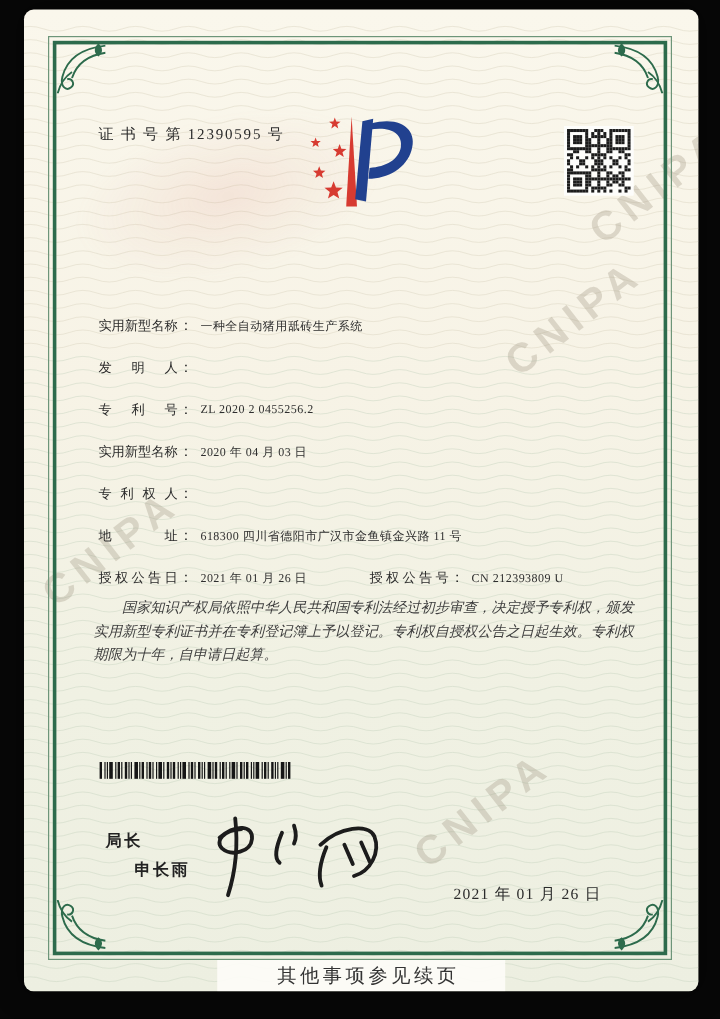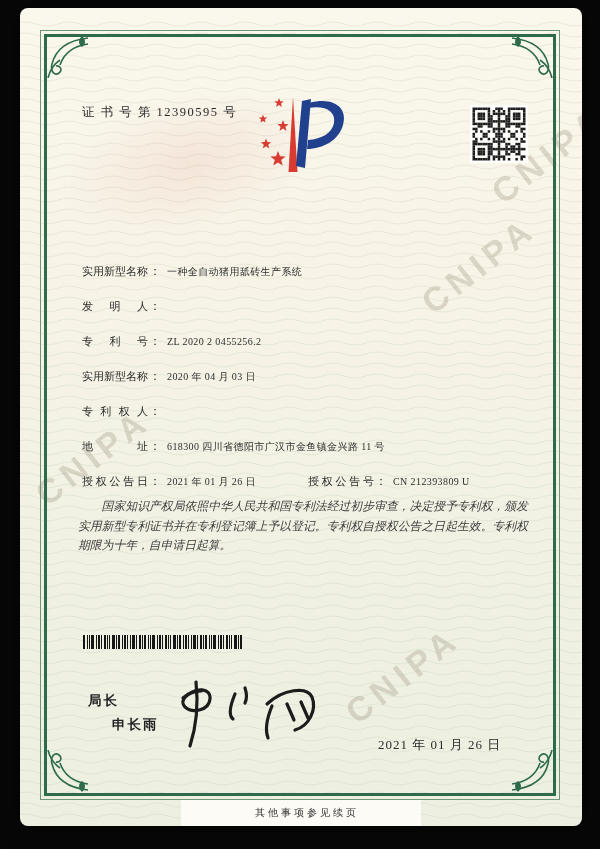--- a/index.html
+++ b/index.html
@@ -39,21 +39,21 @@
   .barcode{position:absolute;left:63px;top:627px;height:14px;display:flex;align-items:stretch;}
   .barcode div{background:#161616;}
   .sig-title{position:absolute;left:68px;top:684px;font-size:13.5px;letter-spacing:2px;color:#222;font-weight:bold;}
   .sig-name{position:absolute;left:68px;top:708px;font-size:13.5px;letter-spacing:2px;color:#222;font-weight:bold;padding-left:24px;}
   .sig-script{position:absolute;left:135px;top:666px;width:190px;height:82px;}
   .issue-date{position:absolute;left:358px;top:728px;font-size:13px;letter-spacing:1px;color:#2b2b2b;}
   .page-info{position:absolute;left:0;top:770px;width:562px;text-align:center;font-size:11px;
              letter-spacing:1px;color:#333;}
   .cont-strip{position:absolute;left:161px;top:792px;width:240px;height:26px;
               background:rgba(253,252,247,.92);display:flex;align-items:center;justify-content:center;}
-  .cont-note{font-size:10px;letter-spacing:3px;color:#333;margin-left:12px;}
+  .cont-note{font-size:16px;letter-spacing:3px;color:#333;margin-left:12px;}
 </style>
 </head>
 <body>
 
 <div class="photo">
   <div class="paper">
 
     <svg class="waves" id="waves">
         <path d="M-6 16 q11 -4 22 0 q11 4 22 0 q11 -4 22 0 q11 4 22 0 q11 -4 22 0 q11 4 22 0 q11 -4 22 0 q11 4 22 0 q11 -4 22 0 q11 4 22 0 q11 -4 22 0 q11 4 22 0 q11 -4 22 0 q11 4 22 0 q11 -4 22 0 q11 4 22 0 q11 -4 22 0 q11 4 22 0 q11 -4 22 0 q11 4 22 0 q11 -4 22 0 q11 4 22 0 q11 -4 22 0 q11 4 22 0 q11 -4 22 0 q11 4 22 0 q11 -4 22 0 q11 4 22 0" fill="none" stroke="#ddd6c3" stroke-width="0.8" opacity="0.55"></path>
         <path d="M-6 27 q11 -4 22 0 q11 4 22 0 q11 -4 22 0 q11 4 22 0 q11 -4 22 0 q11 4 22 0 q11 -4 22 0 q11 4 22 0 q11 -4 22 0 q11 4 22 0 q11 -4 22 0 q11 4 22 0 q11 -4 22 0 q11 4 22 0 q11 -4 22 0 q11 4 22 0 q11 -4 22 0 q11 4 22 0 q11 -4 22 0 q11 4 22 0 q11 -4 22 0 q11 4 22 0 q11 -4 22 0 q11 4 22 0 q11 -4 22 0 q11 4 22 0 q11 -4 22 0 q11 4 22 0" fill="none" stroke="#ddd6c3" stroke-width="0.8" opacity="0.55"></path>

